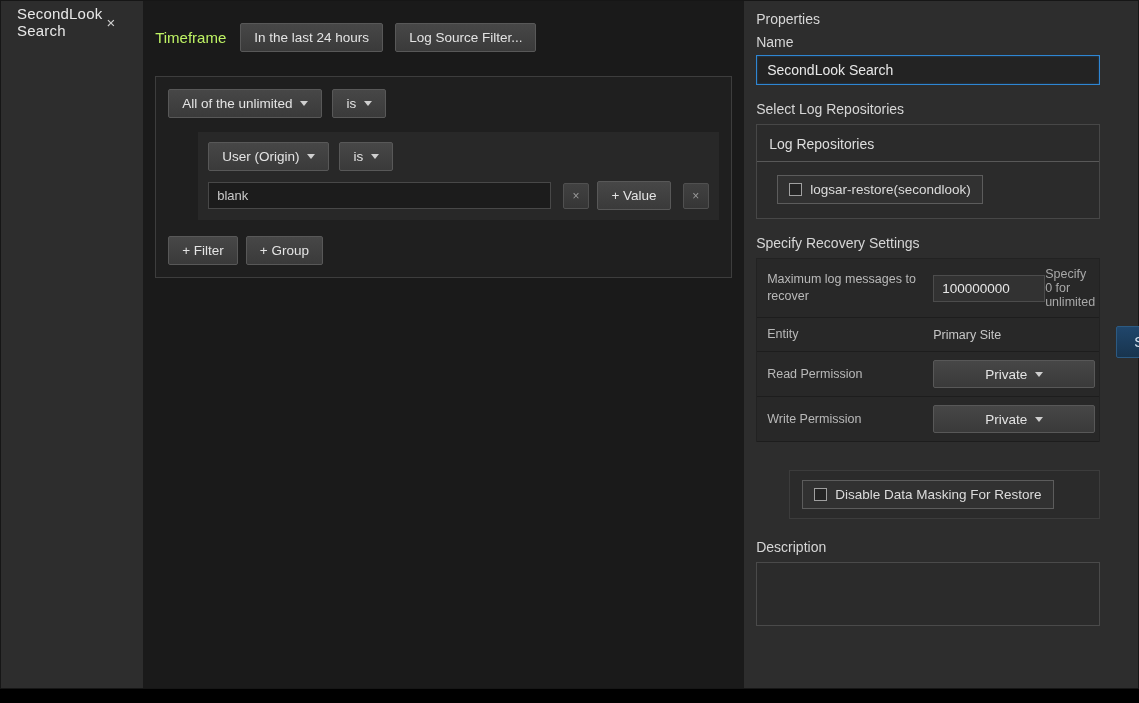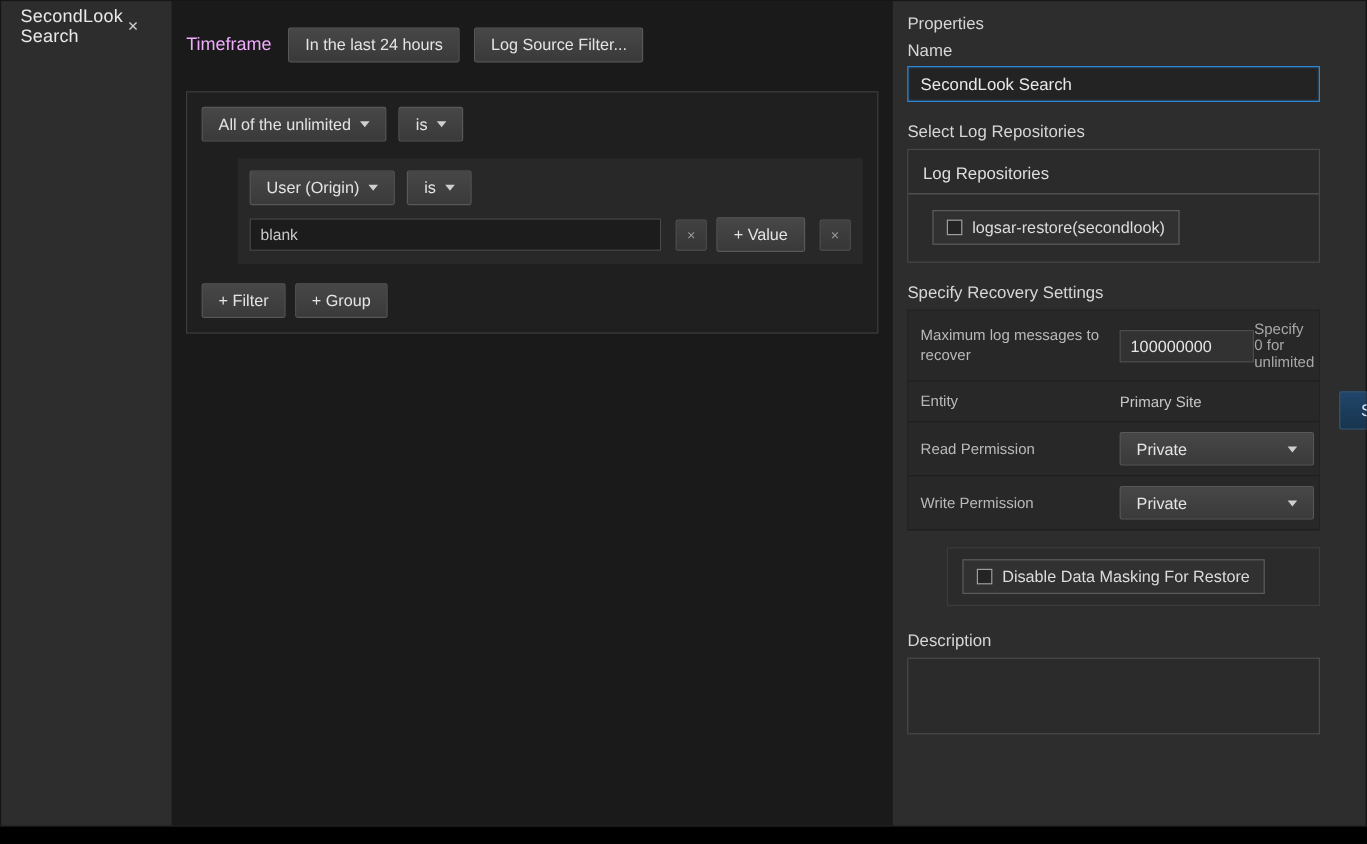--- a/index.html
+++ b/index.html
@@ -20,21 +20,21 @@
   }
   .titlebar .title { font-size: 15px; color: #e8e8e8; letter-spacing: .2px; }
   .close-x { color: #cfcfcf; font-size: 15px; cursor: pointer; line-height: 1; padding: 2px 4px; }
 
   
   .content { flex: 1; display: flex; padding: 0 16px 0 8px; gap: 12px; min-height: 0; }
 
   
   .left-panel { width: 601px; flex: 0 0 601px; background: #1a1a1a; padding: 22px 12px; }
   .timeframe-row { display: flex; align-items: center; gap: 12px; margin-bottom: 24px; }
-  .timeframe-label { font-size: 15px; color: #f0abfc; margin-right: 2px; }
+  .timeframe-label { font-size: 15px; color: #bef264; margin-right: 2px; }
 
   .btn {
     display: inline-flex; align-items: center; gap: 8px;
     background: linear-gradient(#474747, #3a3a3a);
     border: 1px solid #585858; border-radius: 2px;
     color: #e4e4e4; font-size: 13.5px; padding: 6px 13px;
     cursor: pointer; white-space: nowrap; font-family: inherit;
   }
   .chev { width: 0; height: 0; border-left: 4px solid transparent; border-right: 4px solid transparent; border-top: 5px solid #cfcfcf; display: inline-block; }
 
@@ -65,31 +65,31 @@
   .repo-box { border: 1px solid #474747; background: #2b2b2b; margin-bottom: 16px; }
   .repo-title { font-size: 14px; color: #dedede; padding: 11px 12px 9px 12px; border-bottom: 1px solid #585858; }
   .check-chip {
     display: inline-flex; align-items: center; gap: 8px;
     border: 1px solid #5c5c5c; background: #313131; padding: 6px 11px;
     color: #dcdcdc; font-size: 13.5px; cursor: pointer;
   }
   .repo-box .check-chip { margin: 13px 12px 14px 20px; }
   .checkbox { width: 13px; height: 13px; border: 1px solid #a0a0a0; background: #242424; flex: 0 0 13px; }
 
-  .settings-table { border: 1px solid #222; border-bottom: none; margin-bottom: 14px; }
+  .settings-table { border: 1px solid #222; border-bottom: none; margin-bottom: 28px; }
   .srow { display: flex; background: #282828; border-bottom: 1px solid #1d1d1d; align-items: center; }
   .srow .cell-label { width: 176px; flex: 0 0 176px; padding: 8px 10px; font-size: 12.5px; color: #b9b9b9; line-height: 1.35; }
   .srow .cell-value { flex: 1; display: flex; align-items: center; gap: 0; padding: 8px 4px 8px 0; }
   .num-input {
     width: 112px; height: 27px; background: #323232; border: 1px solid #4c4c4c;
     color: #e6e6e6; font-size: 13.5px; padding: 0 8px; font-family: inherit;
   }
   .hint-text { font-size: 12.5px; color: #a8a8a8; }
   .static-value { font-size: 12.5px; color: #c6c6c6; }
-  .select-btn { width: 100%; justify-content: space-between; height: 28px; margin-right: 0; }
+  .select-btn { width: 100%; justify-content: center; height: 28px; margin-right: 0; }
 
   .masking-band { background: #2b2b2b; border: 1px solid #3c3c3c; padding: 9px 12px; margin-bottom: 20px; margin-left: 33px; }
   .desc-area {
     width: 100%; height: 64px; background: #2b2b2b; border: 1px solid #4a4a4a;
     color: #dcdcdc; font-size: 13px; padding: 6px 8px; resize: none; font-family: inherit;
   }
 
   
   .footer {
     flex: 0 0 48px; display: flex; align-items: center; justify-content: center;

